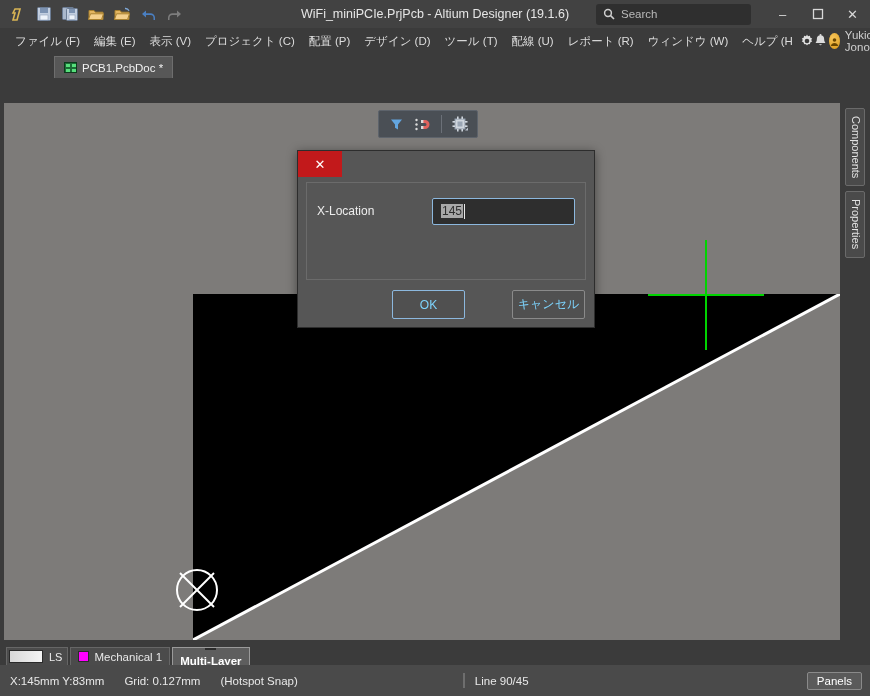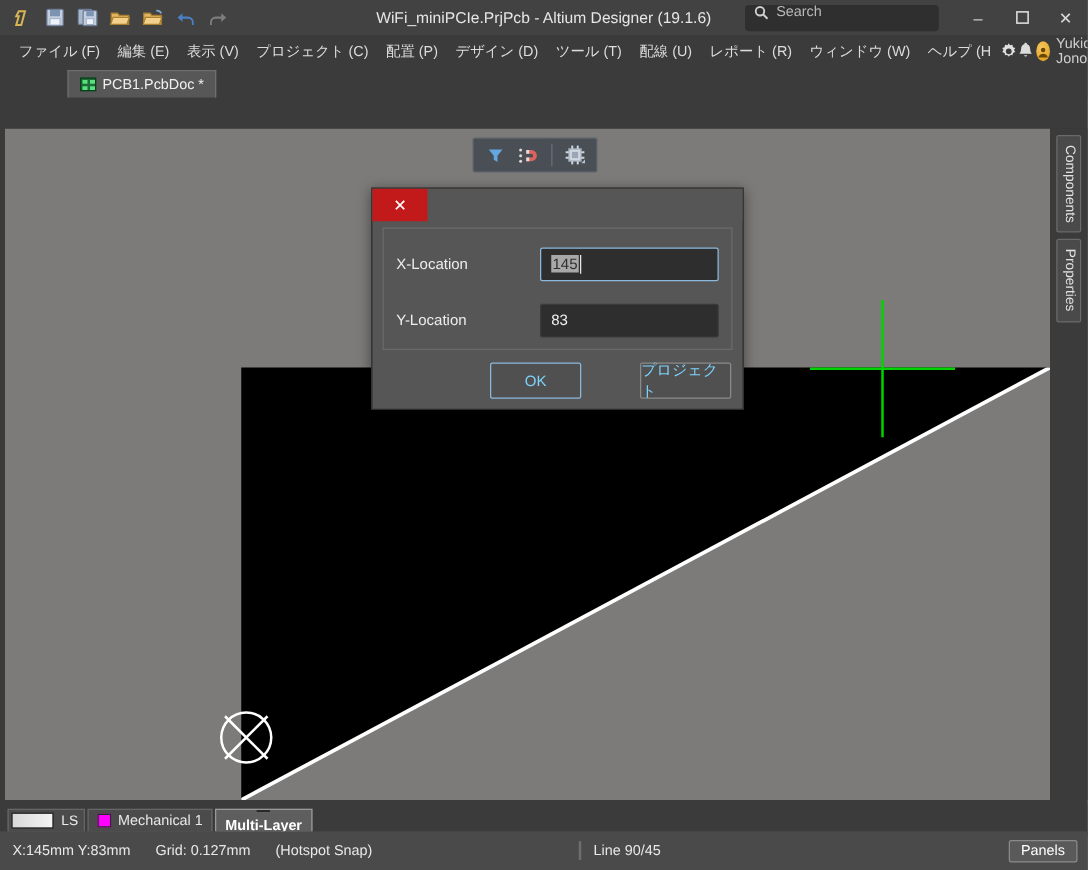--- a/index.html
+++ b/index.html
@@ -27,21 +27,21 @@
     position: absolute; left: 0; right: 0; top: 0; bottom: 0;
     display: flex; align-items: center; justify-content: center;
     color: #e6e6e6; font-size: 12.5px; pointer-events: none;
   }
   .tb-right {
     margin-left: auto; display: flex; align-items: center;
     height: 100%; z-index: 2;
   }
   .searchbox {
     width: 155px; height: 21px; background: #2f2f2f;
-    border-radius: 3px; display: flex; align-items: flex-start;
+    border-radius: 3px; display: flex; align-items: center;
     padding: 0 7px; gap: 6px; margin-right: 14px;
   }
   .searchbox .ph { color: #b9b9b9; font-size: 11.5px; }
   .wbtn {
     width: 35px; height: 28px; display: flex;
     align-items: center; justify-content: center;
     color: #d8d8d8; font-size: 13px;
   }
 
   
@@ -454,24 +454,18 @@
     <div class="dlg-close">✕</div>
   </div>
   <div class="dlg-body">
     <div class="frow">
       <span class="flabel">X-Location</span>
       <div class="finput focused">
         <span class="sel-text">145</span>
           <span class="caret"></span>
       </div>
     </div>
-    <div class="frow">
-      <span class="flabel">Y-Location</span>
-      <div class="finput">
-        <span>83</span>
-      </div>
-    </div>
   </div>
   <div class="dlg-foot">
     <div class="dbtn primary">OK</div>
-    <div class="dbtn">プロジェクト</div>
+    <div class="dbtn">キャンセル</div>
   </div>
 </div>
 
 </body></html>

